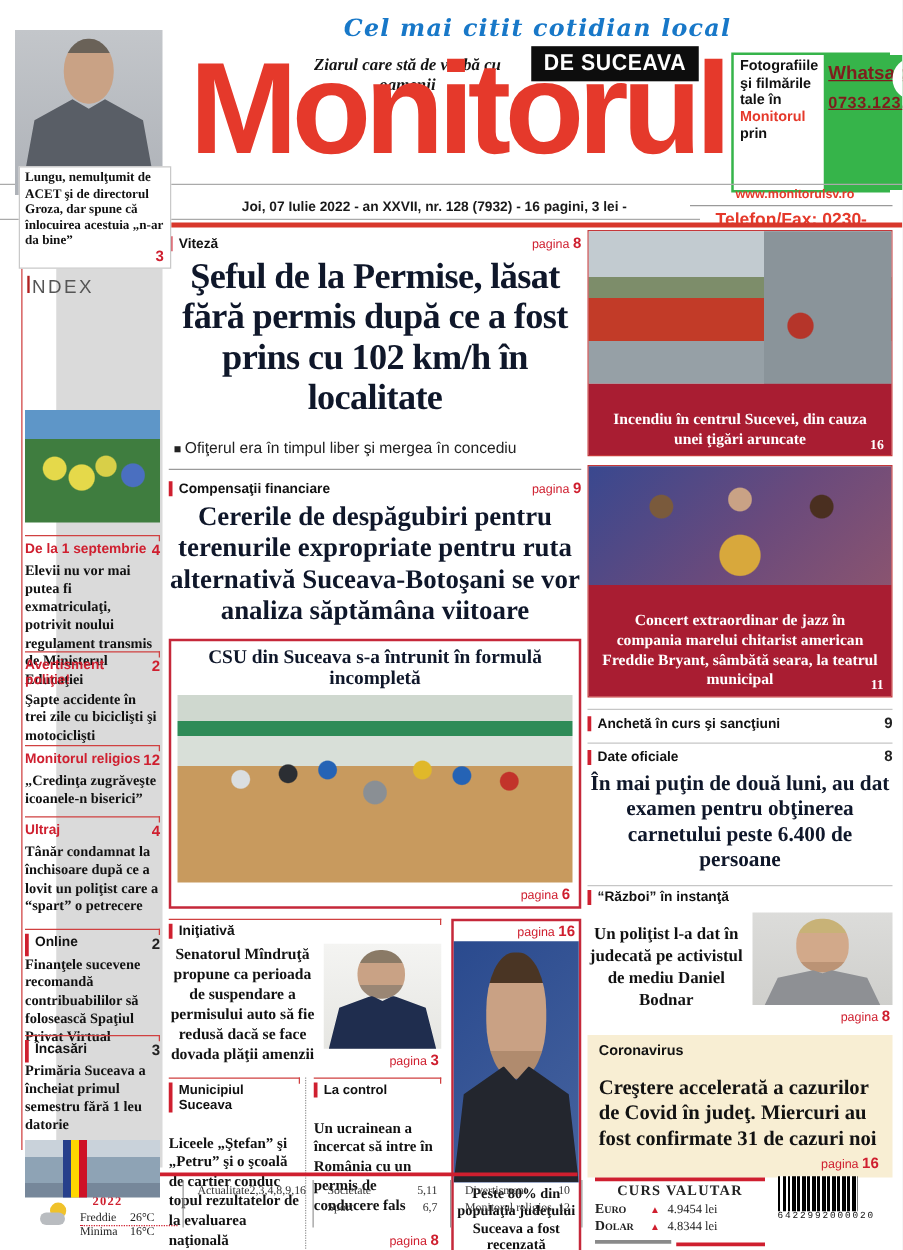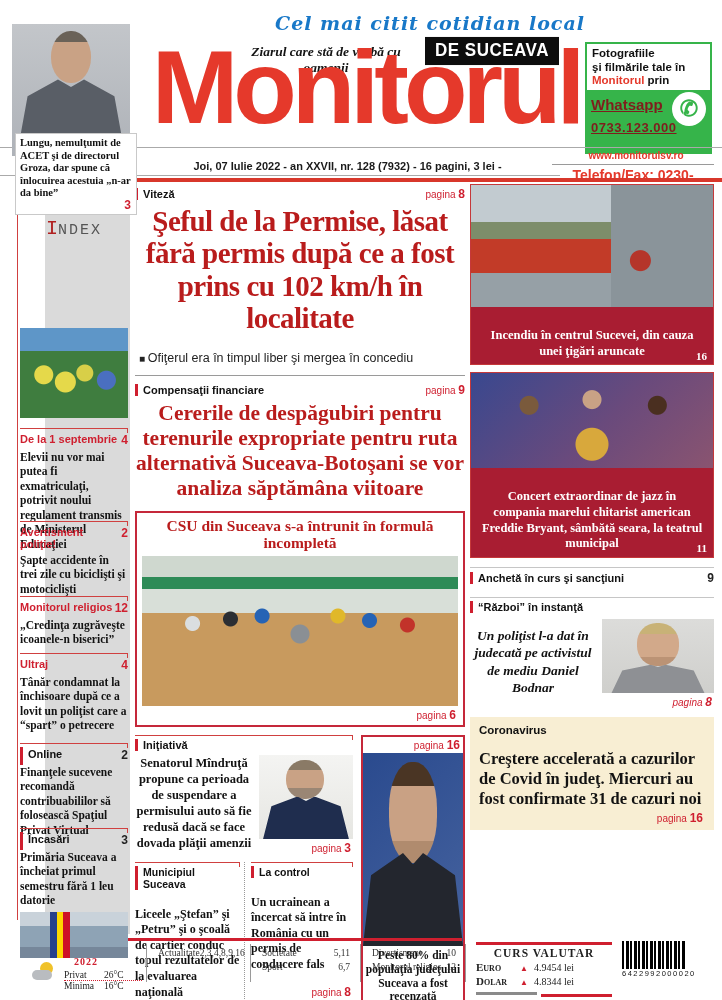--- a/index.html
+++ b/index.html
@@ -11,21 +11,21 @@
     font-family:"DejaVu Serif",serif;font-style:italic;font-weight:bold;font-size:19px;
     color:#1878c8;letter-spacing:1px;}
   .slogan{position:absolute;left:232px;top:44px;width:188px;text-align:center;
     font-family:"Liberation Serif",serif;font-style:italic;font-weight:bold;font-size:13.5px;color:#141414;}
   .region-box{position:absolute;left:425px;top:38px;background:#0d0d0d;color:#fff;
     font-weight:bold;font-size:17px;letter-spacing:.5px;padding:3px 10px;transform:scaleY(1.08);}
   .mast-title{position:absolute;left:148px;top:34px;width:436px;text-align:center;
     font-weight:bold;font-size:104px;line-height:1.02;letter-spacing:-5px;color:#e5392b;}
 
   .wa-box{position:absolute;left:585px;top:42px;width:127px;height:112px;border:2px solid #36b44a;
-    background:#fff;box-sizing:border-box;display:flex;flex-direction:column;}
+    background:#fff;box-sizing:border-box;display:flex;}
   .wa-top{padding:3px 4px 2px 5px;font-weight:bold;font-size:11.5px;line-height:1.18;color:#111;}
   .wa-red{color:#e5392b;}
   .wa-green{background:#36b44a;flex:1;position:relative;color:#7f1d1d;padding:2px 4px;text-decoration:underline;}
   .wa-brand{font-weight:bold;font-size:15px;margin-top:4px;}
   .wa-phone{font-weight:bold;font-size:13px;margin-top:7px;letter-spacing:.5px;}
   .wa-ic{position:absolute;right:4px;top:2px;width:34px;height:34px;background:#fff;border-radius:50%;
     display:flex;align-items:center;justify-content:center;}
   .wa-ic::before{content:"✆";color:#36b44a;font-size:22px;font-weight:bold;}
 
   .site-line{position:absolute;left:560px;top:150px;width:152px;text-align:center;
@@ -46,39 +46,39 @@
     font-weight:bold;font-size:12px;}
 
   
   .ph{position:relative;overflow:hidden;}
   .krow{display:flex;justify-content:space-between;align-items:baseline;padding:3px 0 2px 0;}
   .krow.topline{border-top:1px solid #c6c6c6;}
   .kbar{border-left:3px solid #cf1f2f;padding-left:5px;font-weight:bold;font-size:11px;color:#111;}
   .pg{color:#cf1f2f;font-size:10px;white-space:nowrap;}
   .pg b{font-size:12px;}
   .pgdark{color:#222;font-weight:bold;font-size:12px;}
-  .hl{font-family:"Liberation Serif",serif;font-weight:bold;text-align:center;color:#b91c1c;}
+  .hl{font-family:"Liberation Serif",serif;font-weight:bold;text-align:center;color:#0f172a;}
   .band{background:#a91d32;color:#fff;font-family:"Liberation Serif",serif;font-weight:bold;
     text-align:center;position:relative;padding:21px 10px 5px 10px;font-size:12.5px;line-height:1.25;}
   .band .bpg{position:absolute;right:6px;bottom:1px;font-size:11px;}
 
   
   #sidebar{position:absolute;left:8px;top:186px;width:122px;height:748px;}
   .sb-gray{position:absolute;left:37px;top:0;width:85px;height:748px;background:#dadada;}
   .sb-redline{position:absolute;left:9px;top:18px;width:1px;height:716px;background:#d04040;}
   .sb-sec{position:absolute;left:12px;right:2px;z-index:2;}
   .sb-sep{border-top:1px solid #d04040;margin-bottom:3px;position:relative;}
   .sb-sep::after{content:"";position:absolute;right:0;top:-1px;width:1px;height:5px;background:#d04040;}
   .sb-kick{display:flex;justify-content:space-between;font-weight:bold;font-size:11px;color:#cf1f2f;padding:1px 0 3px 0;}
   .sb-kick.dark{color:#111;border-left:3px solid #cf1f2f;padding-left:5px;}
   .sb-kick .n{font-size:12px;}
   .sb-kick.dark .n{color:#222;}
   .sb-text{font-family:"Liberation Serif",serif;font-weight:bold;font-size:11.5px;line-height:1.26;color:#121212;}
   .sb-text.ctr{text-align:center;}
-  .idx{text-align:center;font-family:Liberation Mono, monospace;font-size:15px;letter-spacing:2px;color:#555;}
+  .idx{text-align:left;font-family:Liberation Sans, sans-serif;font-size:15px;letter-spacing:2px;color:#555;}
   .idx .ini{font-size:20px;color:#b02020;letter-spacing:0;}
 
   
   .ph-soccer{height:90px;background-image:
     radial-gradient(circle at 22% 52%, #e5d94a 0 9px, transparent 10px),
     radial-gradient(circle at 42% 60%, #e5d94a 0 10px, transparent 11px),
     radial-gradient(circle at 60% 50%, #d8cf48 0 8px, transparent 9px),
     radial-gradient(circle at 80% 58%, #4a6fc0 0 9px, transparent 10px),
     linear-gradient(#5e96c8 0 26%, #3f7d3f 26% 100%);}
   .ph-cityhall{height:46px;background-image:
@@ -139,21 +139,21 @@
     radial-gradient(circle at 70% 62%, #b5352a 0 10px, transparent 11px),
     linear-gradient(90deg, transparent 0 58%, #8a949a 58% 100%),
     linear-gradient(#c2cbd0 0 30%, #7d8d6a 30% 44%, #c23b28 44% 72%, #96a0a6 72% 100%);}
   .ph-jazz{height:95px;background-image:
     radial-gradient(circle at 24% 34%, #7a5a3c 0 9px, transparent 10px),
     radial-gradient(circle at 50% 28%, #c9a285 0 9px, transparent 10px),
     radial-gradient(circle at 77% 34%, #4a2f20 0 9px, transparent 10px),
     radial-gradient(circle at 50% 75%, #d8a83c 0 16px, transparent 17px),
     linear-gradient(135deg,#39488f,#6a4a7c 55%,#8a5470);}
   .h-right{font-size:17px;line-height:1.2;margin-top:3px;}
-  .razboi-flex{display:flex;gap:6px;margin-top:4px;font-style:italic;}
+  .razboi-flex{display:flex;gap:6px;margin-top:4px;}
   .razboi-text{flex:1;font-family:"Liberation Serif",serif;font-weight:bold;font-size:13.5px;
     line-height:1.3;text-align:center;color:#121212;padding-top:8px;}
   .ph-bodnar{width:112px;height:74px;background:linear-gradient(#dcdcda,#cfcfcc);}
   .ph-bodnar::before{content:"";position:absolute;left:31%;top:6%;width:38%;height:58%;
     background:linear-gradient(#c8b277 0 26%, #d2a98a 26% 80%, #bb9375 80%);border-radius:46%;}
   .ph-bodnar::after{content:"";position:absolute;left:8%;top:62%;width:84%;height:40%;
     background:#8e9094;clip-path:polygon(0 100%,12% 20%,42% 0,50% 8%,58% 0,88% 20%,100% 100%);}
   .corona{background:#f8eed3;padding:7px 9px 4px 9px;margin-top:7px;min-height:95px;}
   .corona-kick{font-weight:bold;font-size:11.5px;color:#111;}
   .corona-h{font-family:"Liberation Serif",serif;font-weight:bold;font-size:16.5px;line-height:1.22;
@@ -178,21 +178,21 @@
   .curs{position:absolute;left:476px;top:4px;width:136px;border-top:3px solid #cf1f2f;
     font-family:"Liberation Serif",serif;color:#222;padding-top:2px;}
   .curs-title{text-align:center;font-size:11.5px;letter-spacing:1px;font-variant:small-caps;font-weight:bold;}
   .crow{display:flex;align-items:baseline;font-size:10px;margin-top:2px;}
   .crow .cn{width:44px;font-variant:small-caps;font-weight:bold;font-size:11px;}
   .crow .ar{color:#cf1f2f;font-size:8px;width:14px;}
   .curs .bl{position:absolute;left:0;bottom:-8px;width:45%;height:3px;background:#8a8a8a;}
   .curs .br{position:absolute;right:0;bottom:-10px;width:52%;height:3px;background:#cf1f2f;}
   .barcode{position:absolute;left:622px;top:3px;width:64px;height:40px;}
   .bars{height:28px;background:repeating-linear-gradient(90deg,#000 0 2px,#fff 2px 4px,#000 4px 7px,#fff 7px 8px);}
-  .bdigits{text-align:center;font-family:Liberation Sans, sans-serif;font-size:7.5px;letter-spacing:1.5px;}
+  .bdigits{text-align:center;font-family:Liberation Mono, monospace;font-size:7.5px;letter-spacing:1.5px;}
 
   
   .ph-lungu{position:absolute;left:12px;top:24px;width:118px;height:132px;
     background:linear-gradient(#c3c6ca,#aeb2b8);z-index:1;}
   .ph-lungu::before{content:"";position:absolute;left:33%;top:5%;width:34%;height:40%;
     background:linear-gradient(#6a6258 0 22%, #c9a285 22% 100%);border-radius:48%;}
   .ph-lungu::after{content:"";position:absolute;left:4%;top:42%;width:92%;height:58%;
     background:#595e66;clip-path:polygon(0 100%,10% 22%,38% 0,50% 10%,62% 0,90% 22%,100% 100%);}
 </style>
 </head>
@@ -381,20 +381,27 @@
       </div>
     </div>
 
     <div style="margin-top:9px">
       <div class="krow topline">
         <span class="kbar">Anchetă în curs şi sancţiuni</span>
         <span class="pgdark">9</span>
       </div>
     </div>
 
+    <div style="margin-top:7px">
+      <div class="krow topline">
+        <span class="kbar">Date oficiale</span>
+        <span class="pgdark">8</span>
+      </div>
+      <div class="hl h-right">În mai puţin de două luni, au dat examen pentru obţinerea carnetului peste 6.400 de persoane</div>
+    </div>
 
     <div style="margin-top:10px">
       <div class="krow topline">
         <span class="kbar">“Război” în instanţă</span>
       </div>
       <div class="razboi-flex">
         <div class="razboi-text">Un poliţist l-a dat în judecată pe activistul de mediu Daniel Bodnar</div>
         <div>
           <div class="ph ph-bodnar"></div>
           <div class="pg pg-right"><span>pagina</span> <b>8</b></div>
@@ -414,21 +421,21 @@
     <div class="fdiv" style="left:146px"></div>
     <div class="fdiv" style="left:250px"></div>
     <div class="fdiv" style="left:360px"></div>
     <div class="fdiv" style="left:465px"></div>
 
     <div class="meteo">
       <div class="meteo-title"><span>METEO</span> <span class="d">07 Iulie 2022</span></div>
       <div class="wx"></div>
       <div class="meteo-rows">
         <div class="mrow dotted">
-            <span class="lbl">Privat</span>
+            <span class="lbl">Freddie</span>
             <span>26°C</span>
           </div>
         <div class="mrow">
             <span class="lbl">Minima</span>
             <span>16°C</span>
           </div>
       </div>
     </div>
 
     <div class="fcol" style="left:158px;width:84px">

